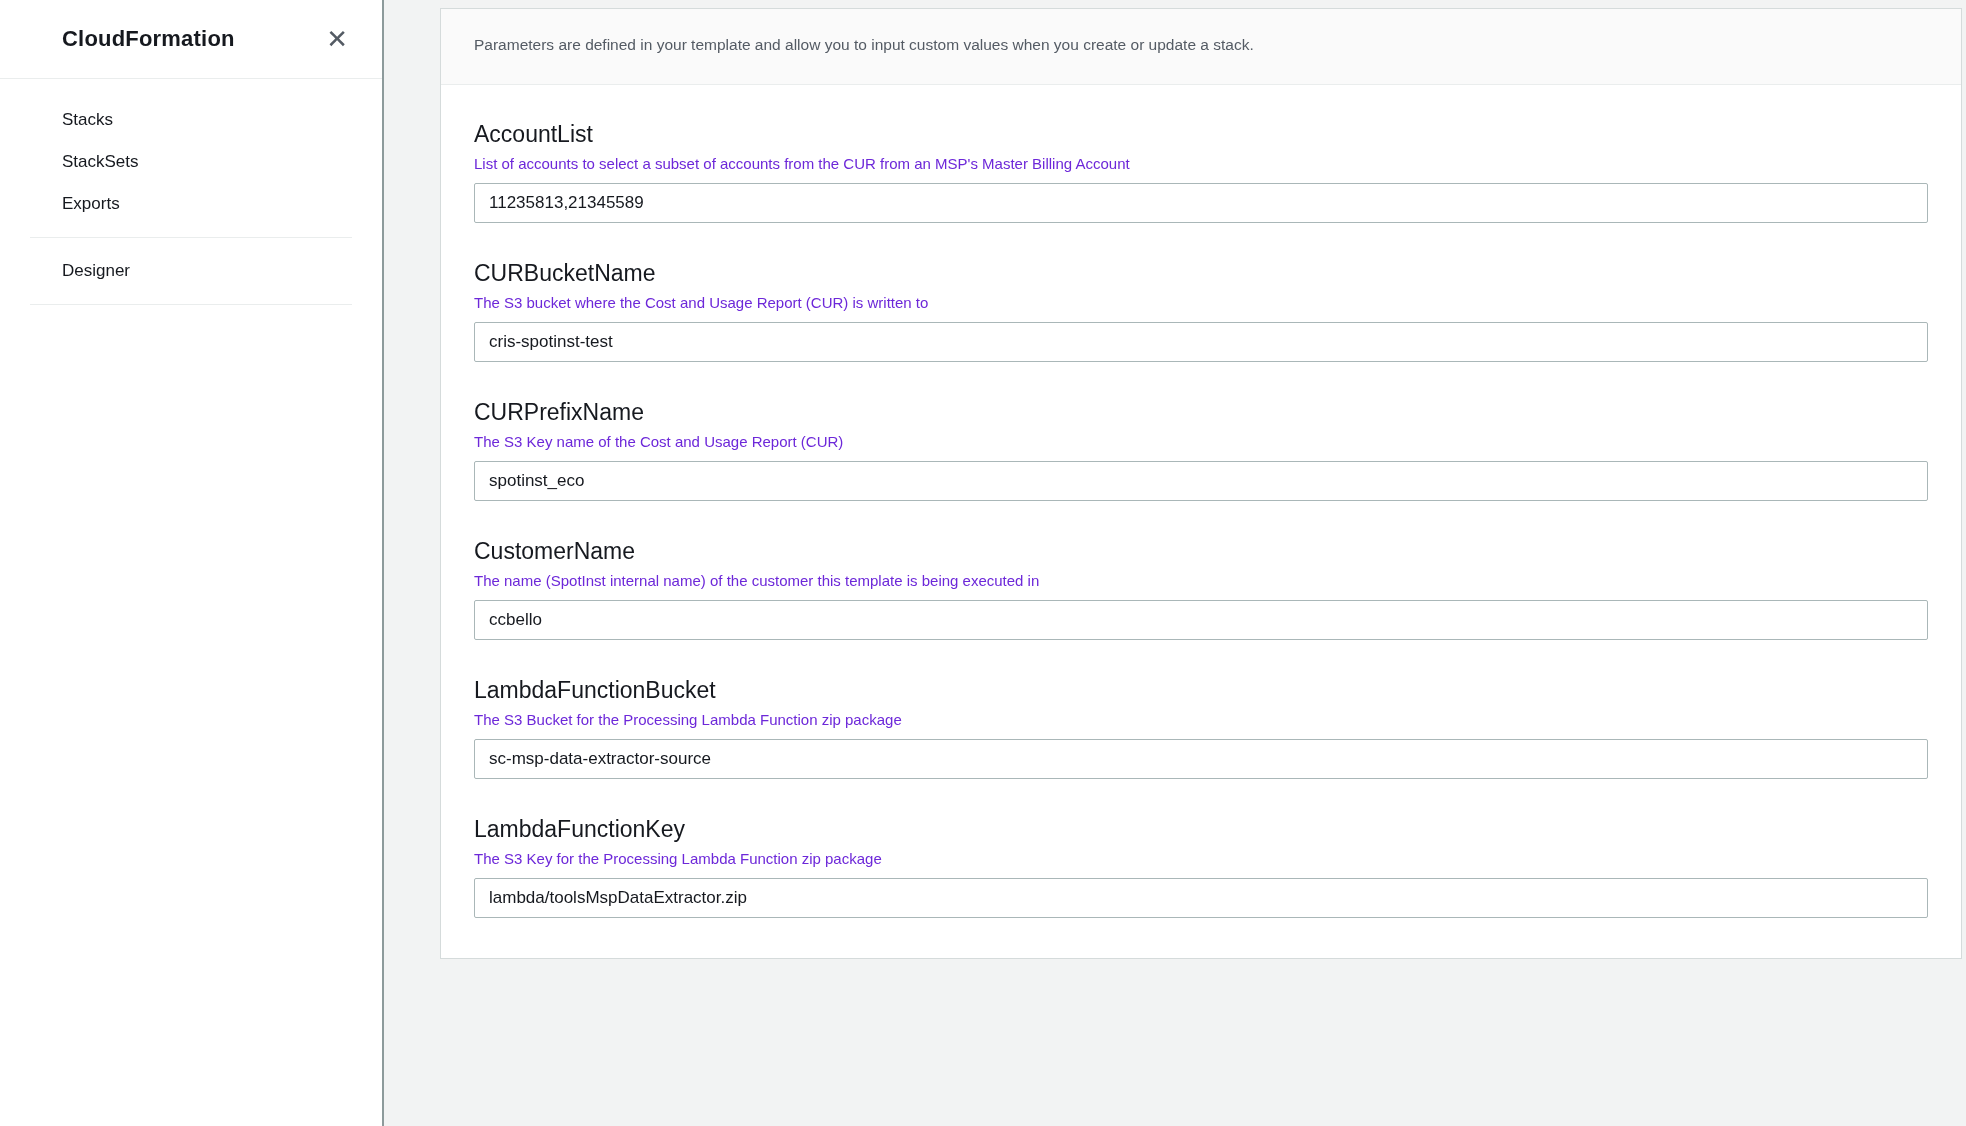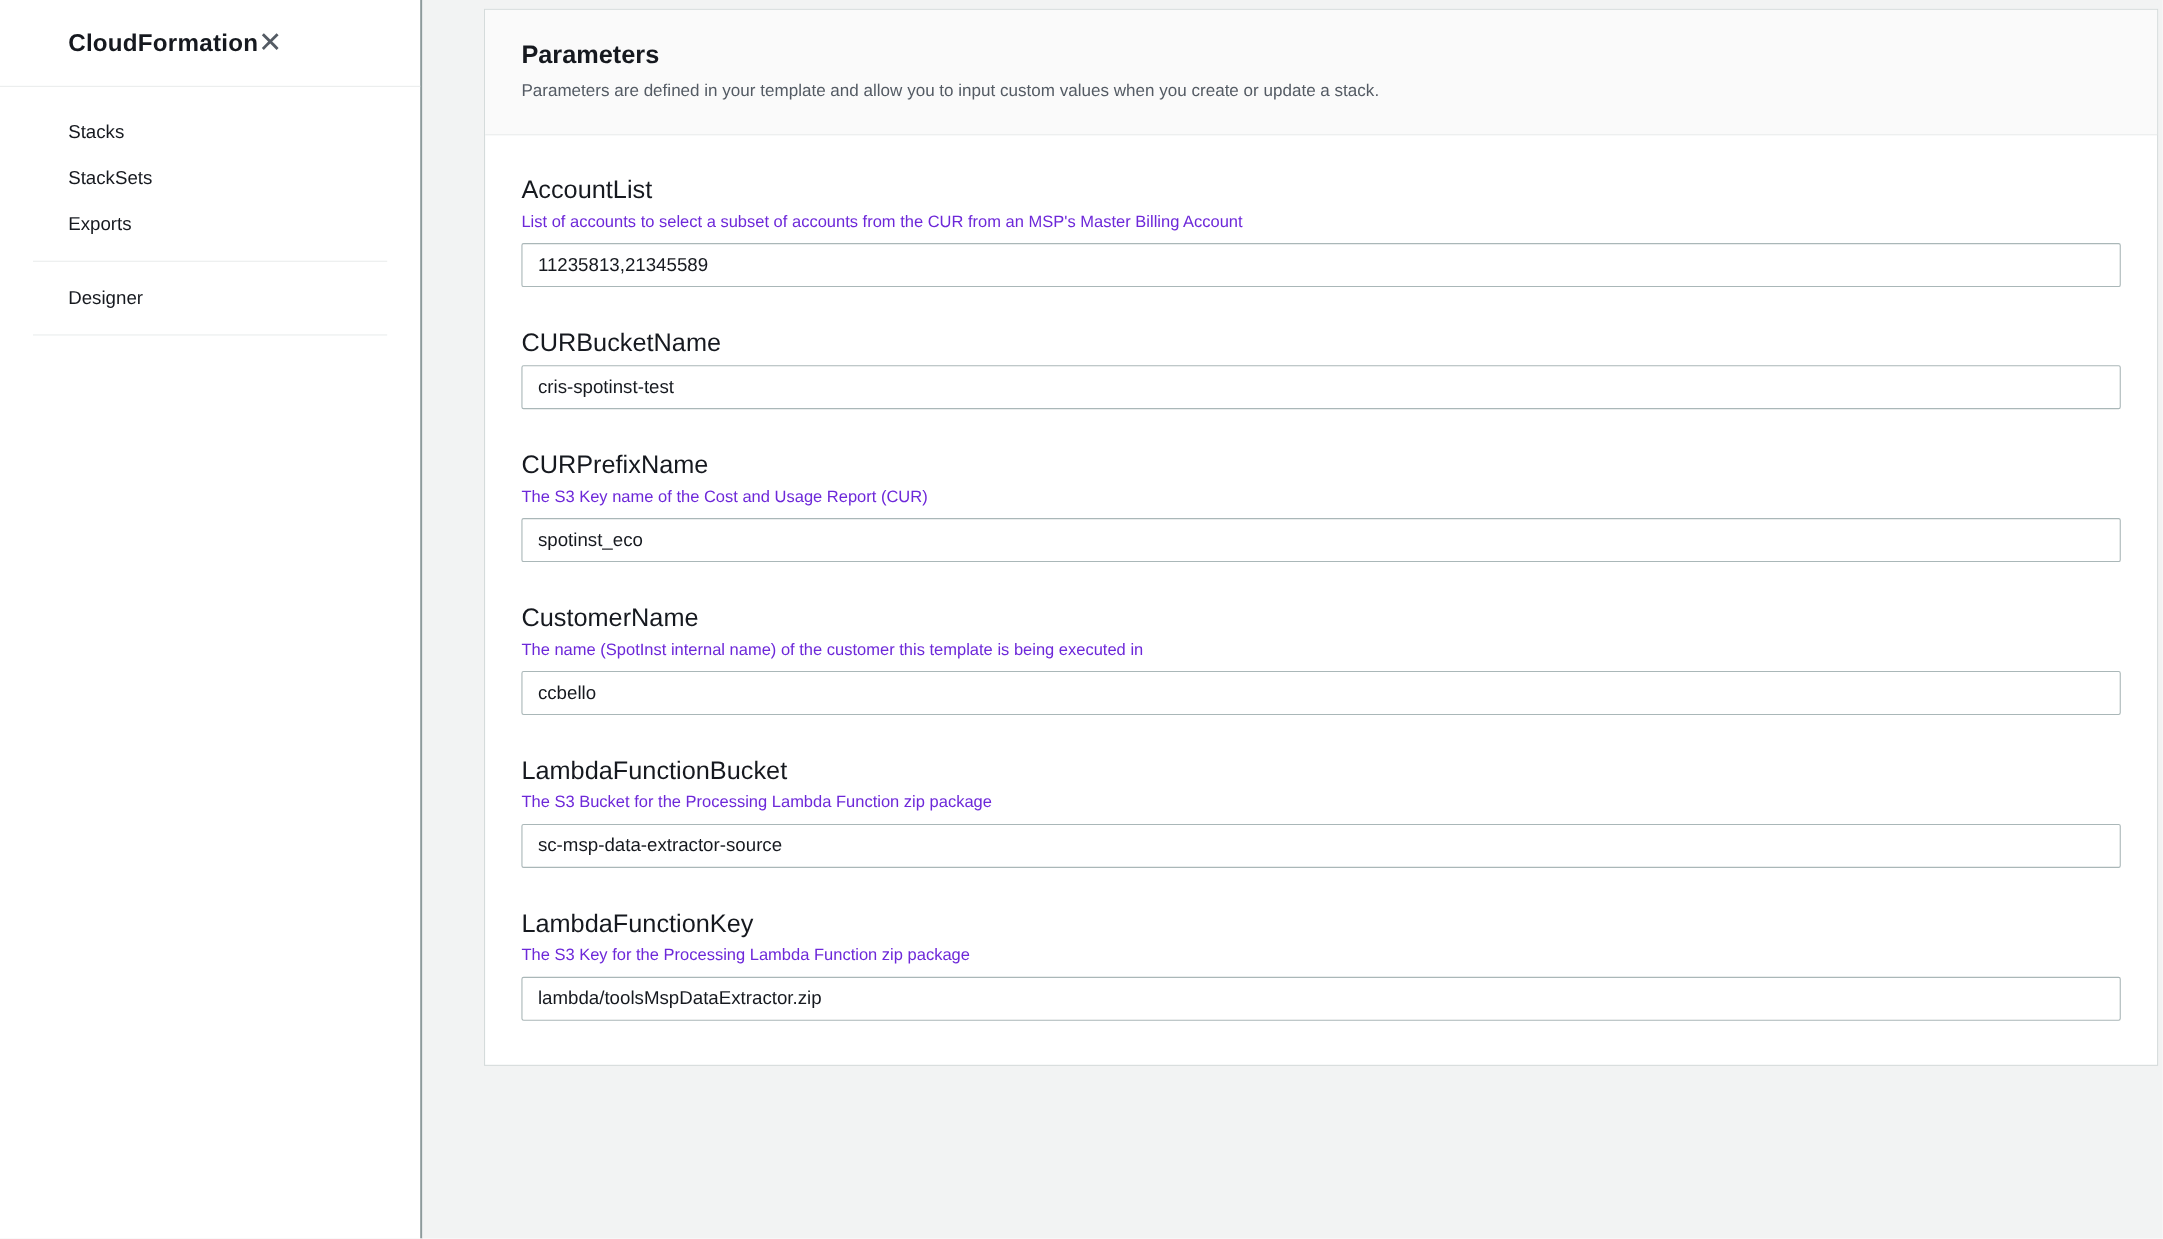--- a/index.html
+++ b/index.html
@@ -18,20 +18,21 @@
   .sidebar {
     width: 384px;
     flex: none;
     background: #ffffff;
     border-right: 2px solid #8d9a9b;
     height: 100%;
   }
   .sidebar-header {
     display: flex;
     align-items: center;
+    justify-content: space-between;
     padding: 26px 34px 26px 62px;
     border-bottom: 1px solid #eaeded;
   }
   .sidebar-title {
     font-size: 22px;
     font-weight: bold;
     letter-spacing: 0.2px;
     color: #16191f;
   }
   .close-btn {
@@ -138,34 +139,34 @@
 
       <hr class="nav-divider">
     </nav>
 
   </aside>
 
   <main class="main">
     <section class="card">
 
       <header class="card-header">
-        <h1 class="card-title">Parameters</h1>
         <div class="card-description">Parameters are defined in your template and allow you to input custom values when you create or update a stack.</div>
       </header>
 
       <div class="card-body">
 
         <div class="field">
           <div class="field-label">AccountList</div>
           <div class="field-description">List of accounts to select a subset of accounts from the CUR from an MSP's Master Billing Account</div>
           <input class="field-input" type="text" value="11235813,21345589" style="">
         </div>
 
         <div class="field">
           <div class="field-label">CURBucketName</div>
+          <div class="field-description">The S3 bucket where the Cost and Usage Report (CUR) is written to</div>
           <input class="field-input" type="text" value="cris-spotinst-test" style="">
         </div>
 
         <div class="field">
           <div class="field-label">CURPrefixName</div>
           <div class="field-description">The S3 Key name of the Cost and Usage Report (CUR)</div>
           <input class="field-input" type="text" value="spotinst_eco" style="">
         </div>
 
         <div class="field">

